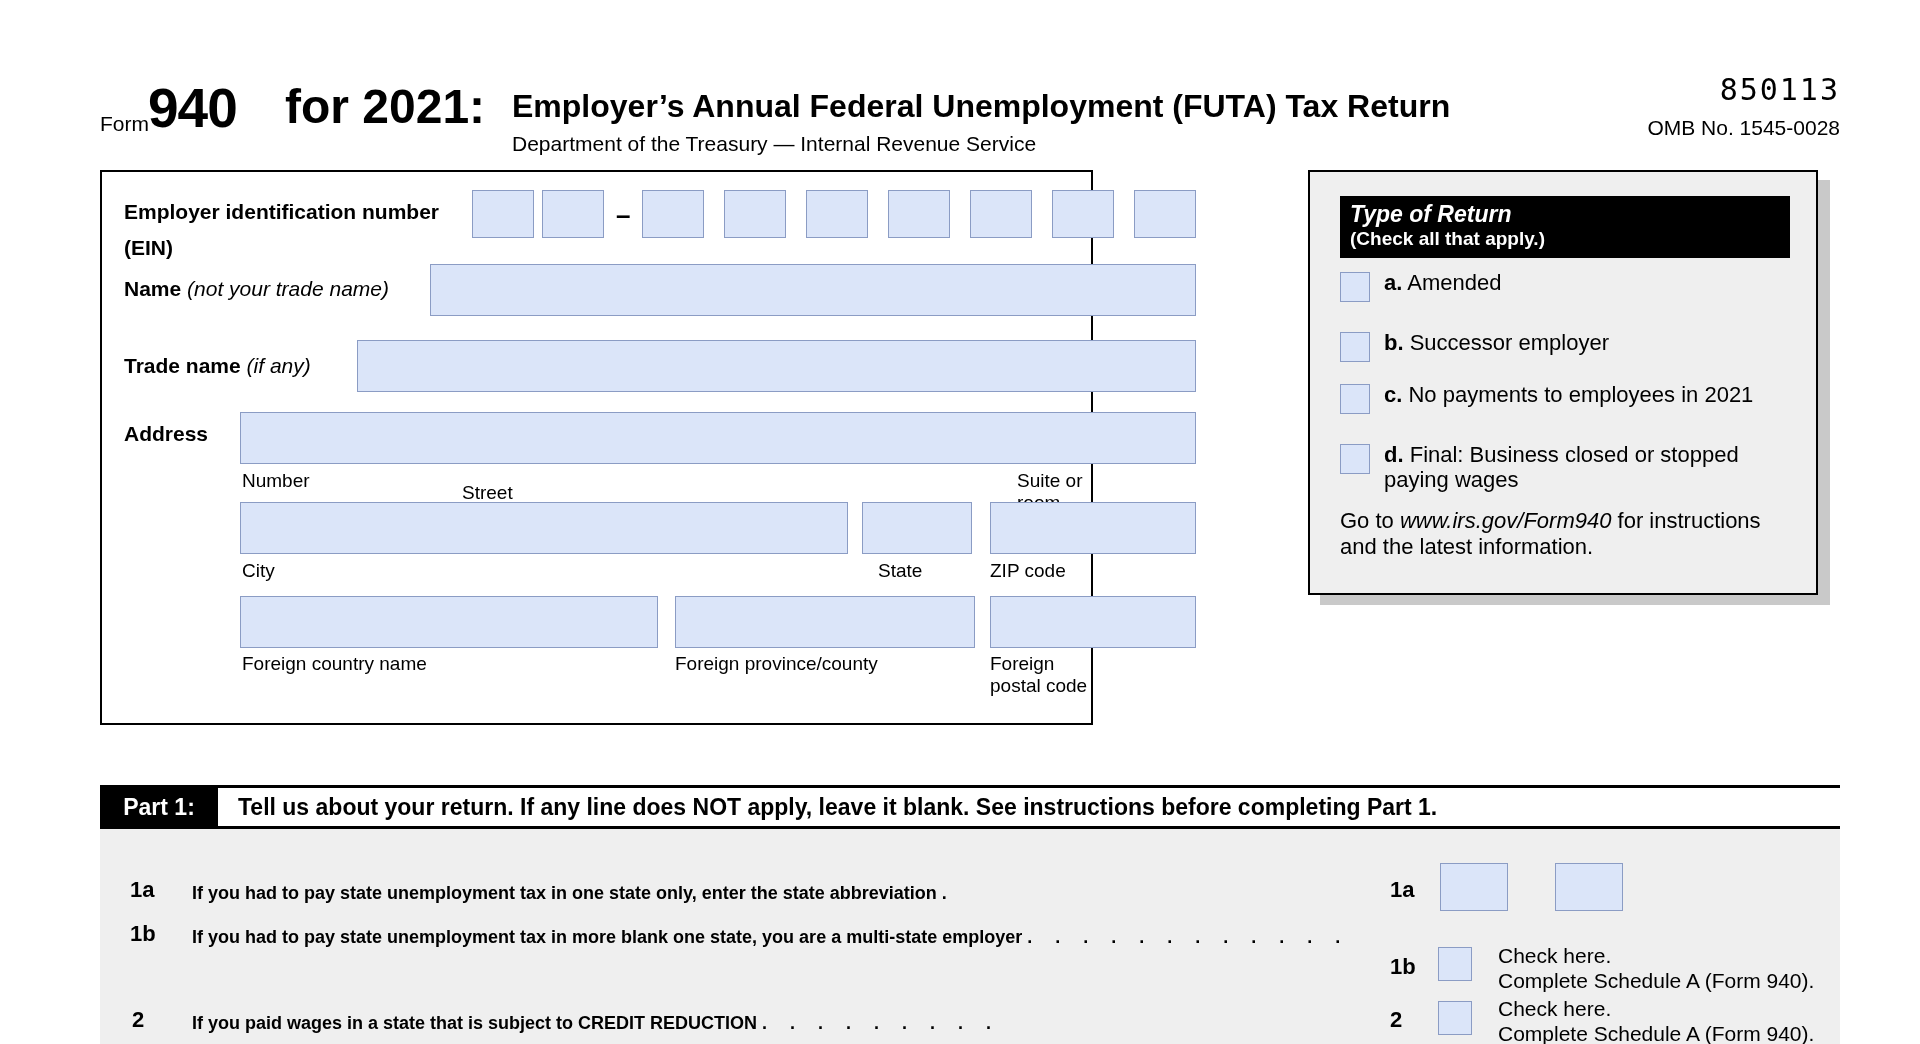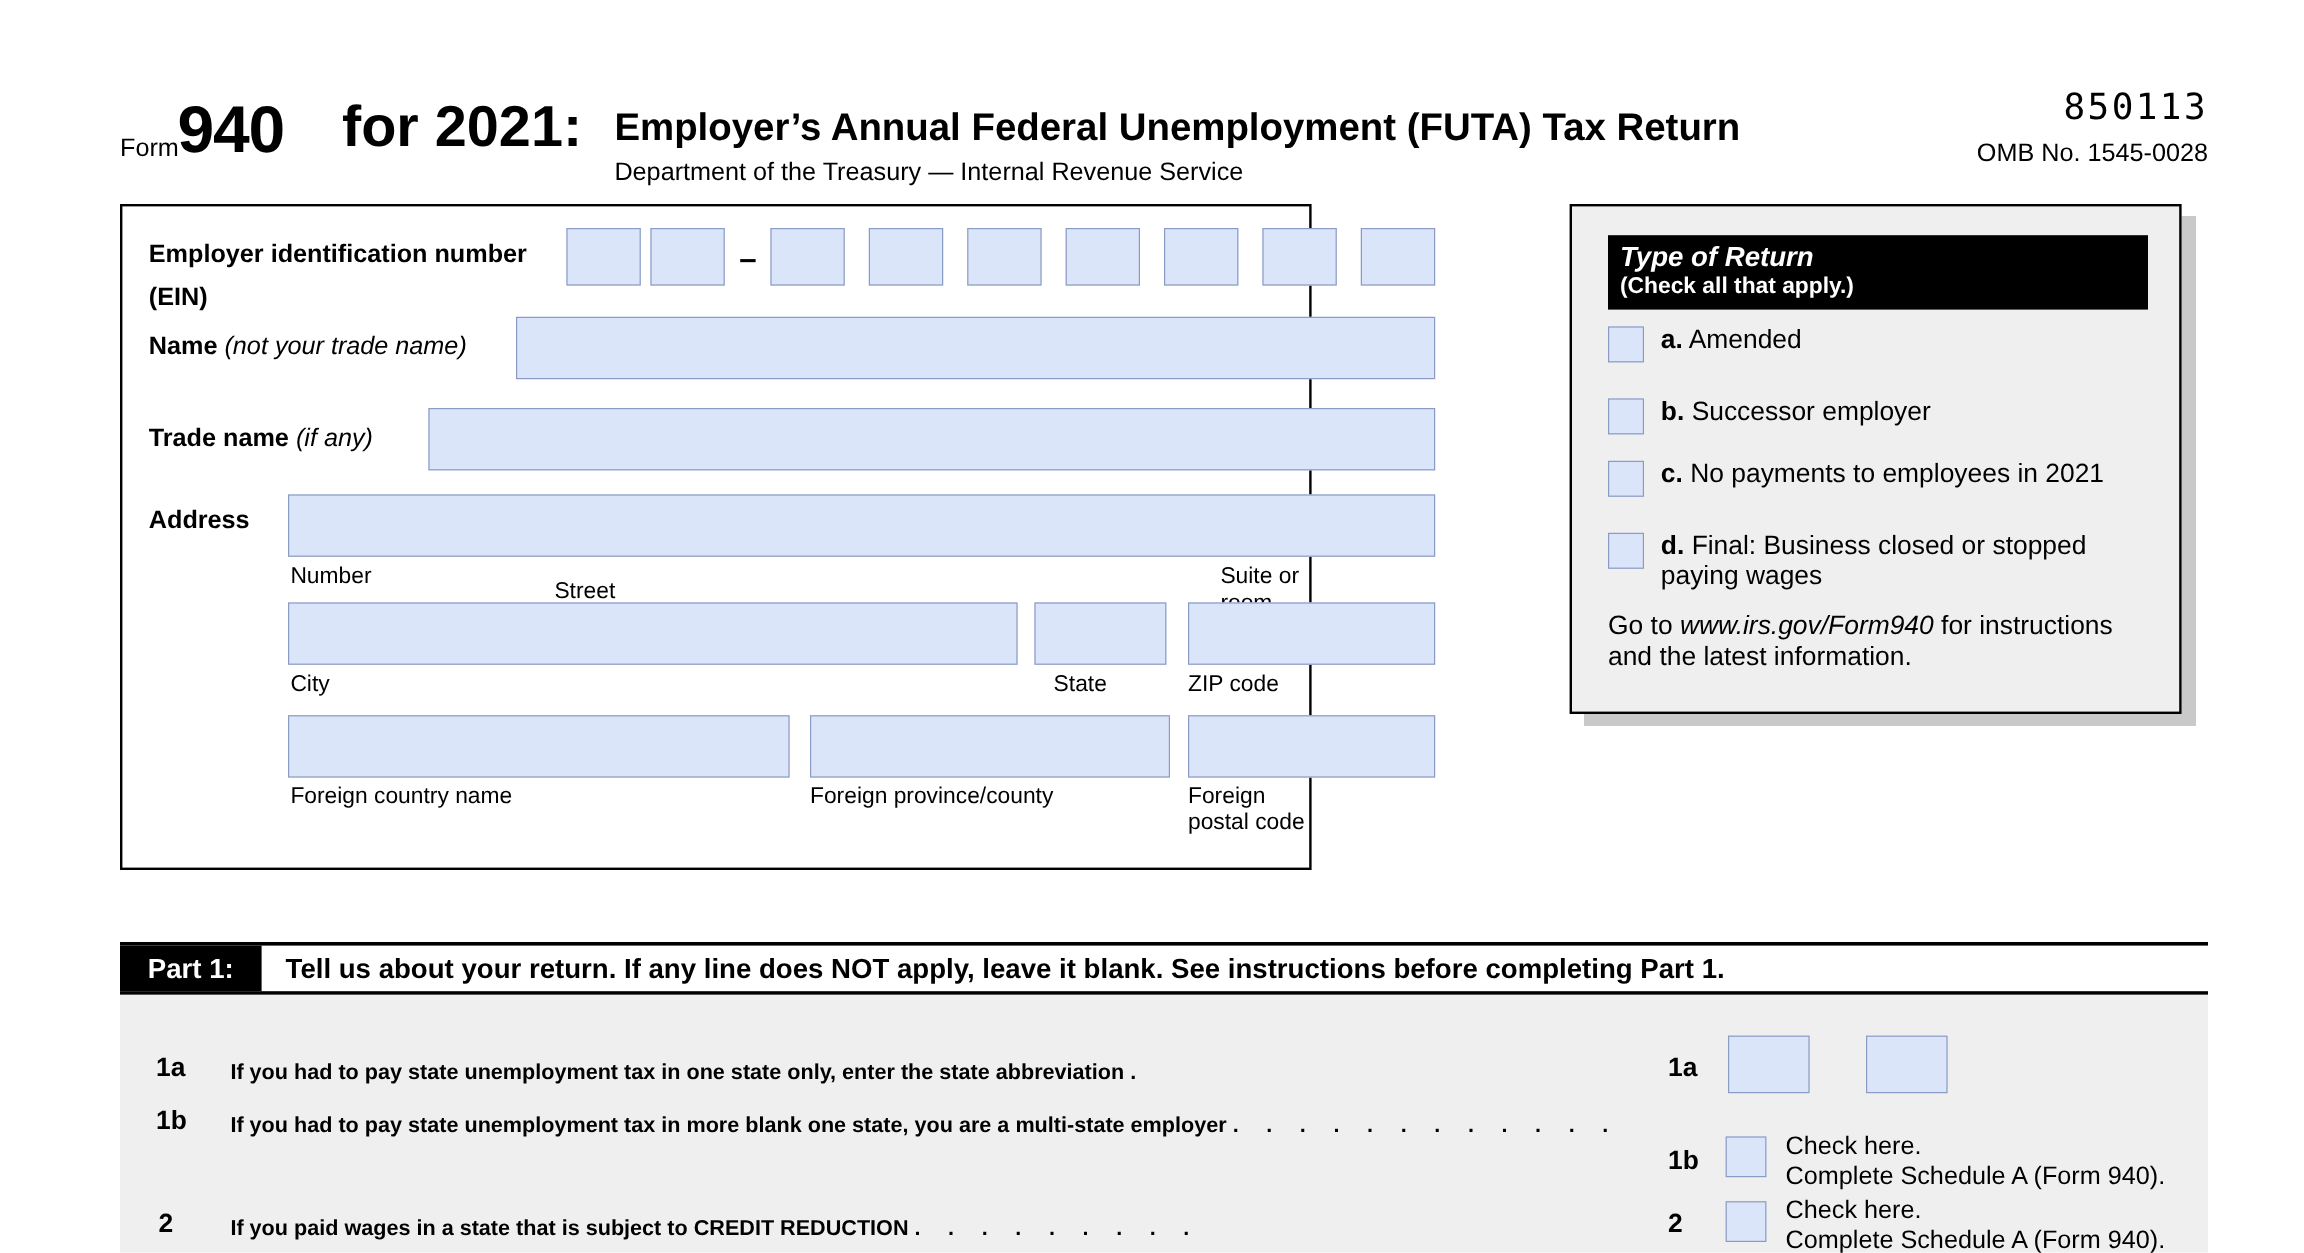--- a/index.html
+++ b/index.html
@@ -242,20 +242,21 @@
   .ln-right-num {
     position: absolute;
     font-size: 22px;
     font-weight: bold;
   }
   .ln-check-label {
     position: absolute;
     font-size: 21px;
     line-height: 25px;
     font-weight: normal;
+    margin-left: 10px;
   }
   .dots {
     font-weight: bold;
     letter-spacing: 9px;
   }
 </style>
 </head>
 <body>
 
 <div class="page">

